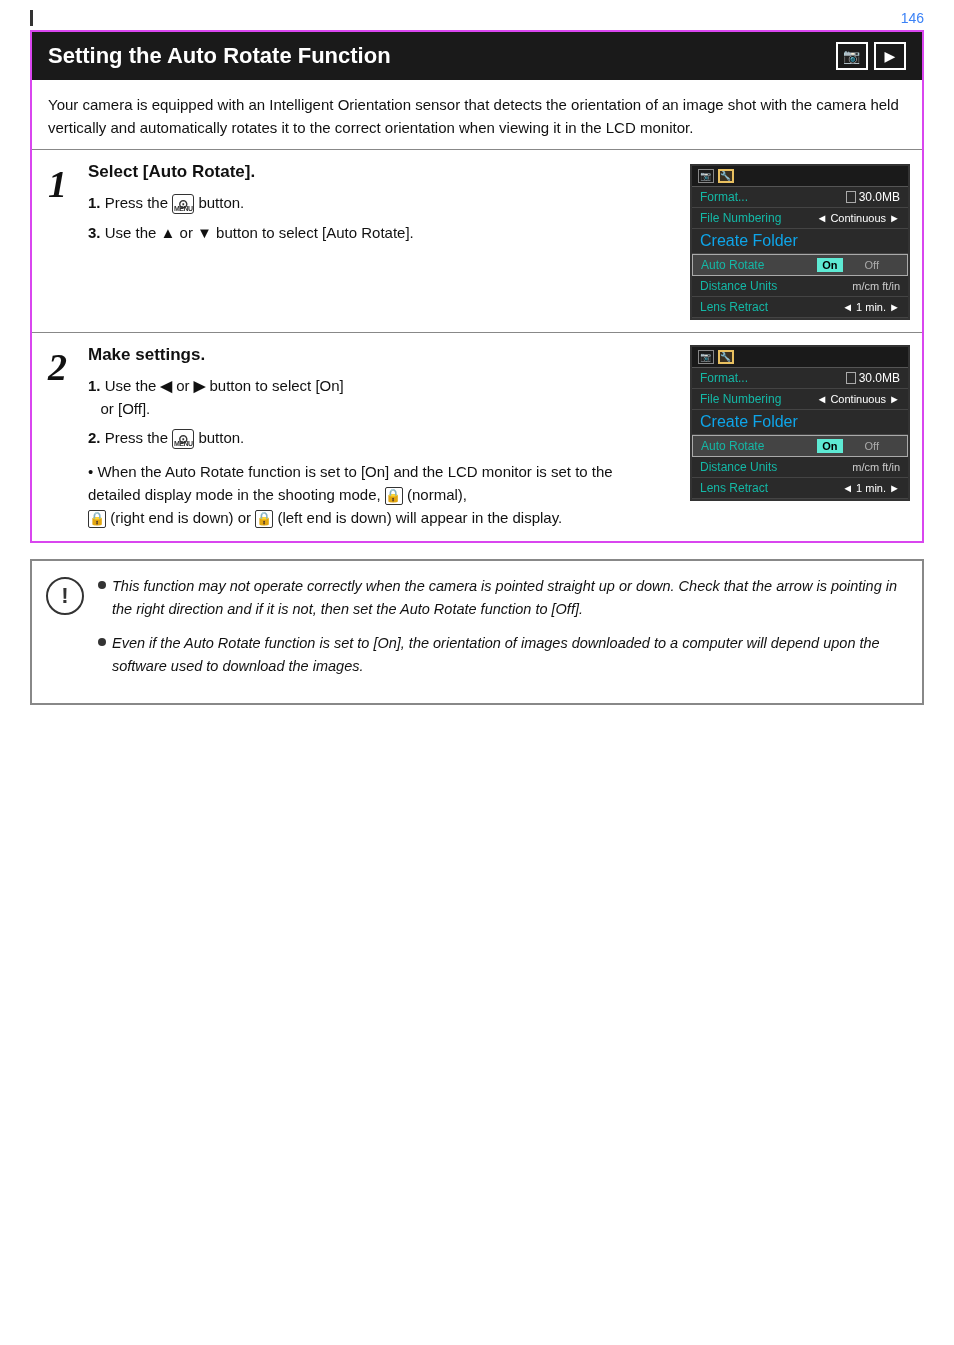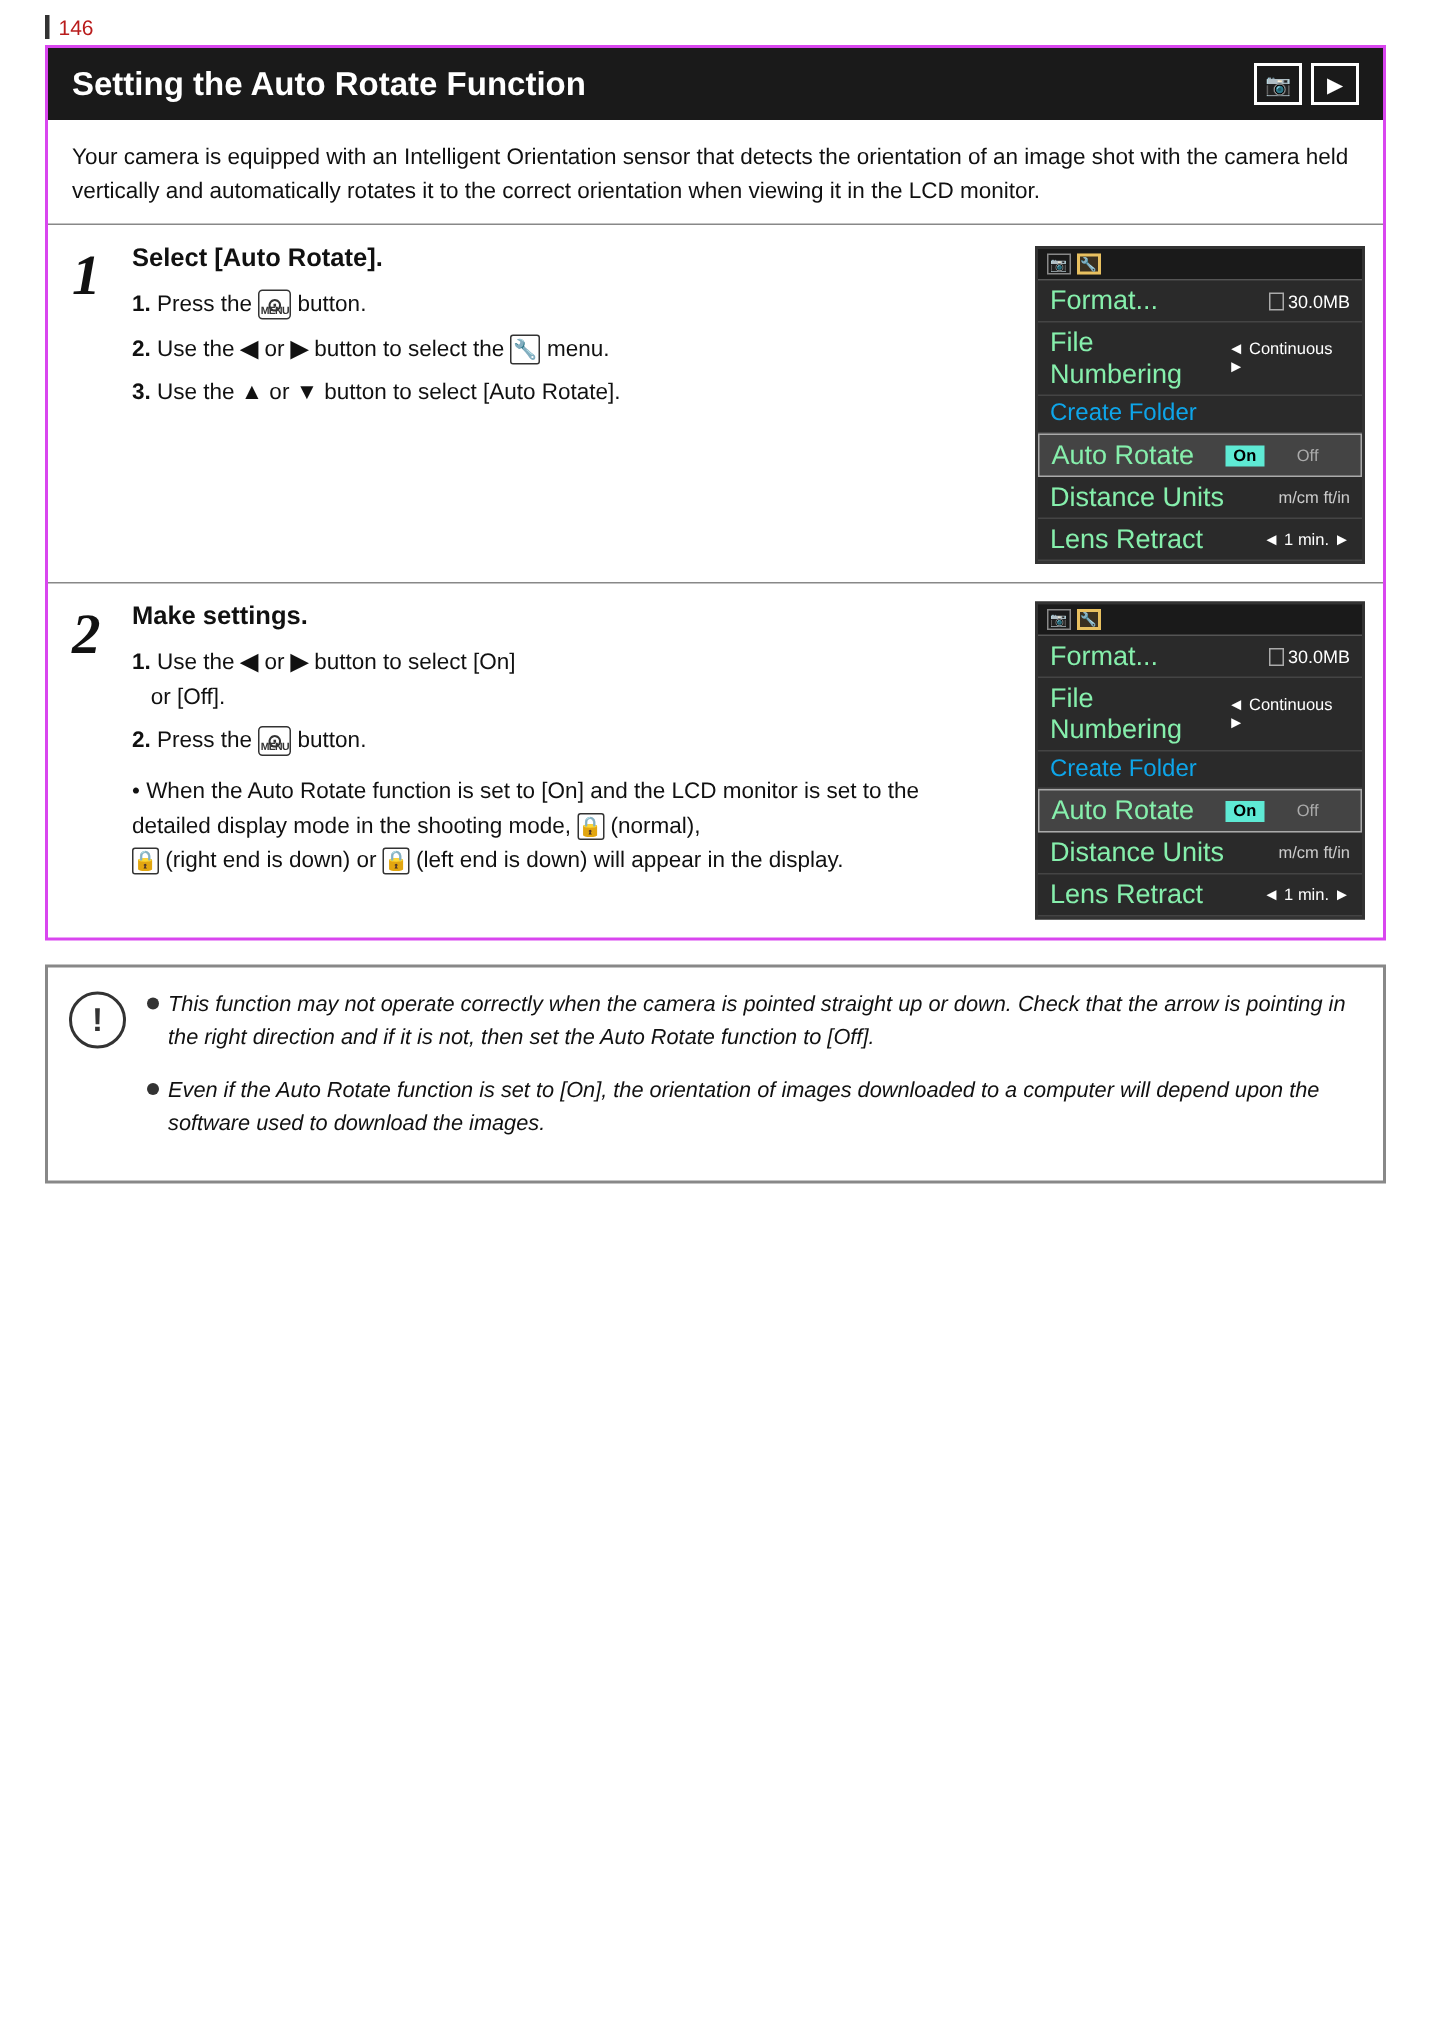--- a/index.html
+++ b/index.html
@@ -7,25 +7,26 @@
       font-family: Arial, sans-serif;
       background: #fff;
       width: 954px;
       min-height: 1345px;
       padding: 10px 30px 30px 30px;
       font-size: 15px;
       color: #111;
     }
     .page-number {
       font-size: 14px;
-      color: #b91c1c;
+      color: #3b82f6;
       margin-bottom: 4px;
       padding-left: 2px;
       border-left: 3px solid #333;
       padding-left: 6px;
+      text-align: right;
     }
     .main-box {
       border: 2px solid #d946ef;
       padding: 0;
     }
     .title-bar {
       display: flex;
       align-items: center;
       background: #1a1a1a;
       padding: 10px 16px;
@@ -155,21 +156,21 @@
       align-items: center;
       justify-content: space-between;
       padding: 3px 8px;
       border-bottom: 1px solid #444;
       font-size: 12px;
     }
     .camera-screen-row.highlighted {
       background: #444;
       border: 1px solid #aaa;
     }
-    .cam-row-label { color: #86efac; font-size: 18px; }
+    .cam-row-label { color: #14b8a6; font-size: 12px; }
     .cam-row-value { color: #fff; font-size: 12px; }
     .cam-row-value-small { color: #ccc; font-size: 11px; }
     .on-off-btn {
       display: flex;
       gap: 2px;
     }
     .btn-on {
       background: #5eead4;
       color: #000;
       padding: 1px 5px;
@@ -296,25 +297,20 @@
 
             <div class="step-item">
               <span class="step-item-bold">1.</span> Press the
               <span class="menu-icon">
                 <span style="font-size:12px;">⊙</span>
                 <span class="menu-label">MENU</span>
               </span>
               button.
             </div>
 
-            <div class="step-item">
-              <span class="step-item-bold">2.</span> Use the <span class="arrow-left">◀</span> <span>or</span> <span class="arrow-right">▶</span> button to select the
-              <span class="wrench-icon">🔧</span>
-              menu.
-            </div>
 
             <div class="step-item">
               <span class="step-item-bold">3.</span> Use the <span class="arrow-up">▲</span> <span>or</span> <span class="arrow-down">▼</span> button to select [Auto Rotate].
             </div>
           </div>
 
           <div class="camera-screen">
             <div class="cam-screen-icon-row">
               <div class="cam-small-icon">📷</div>
               <div class="cam-small-icon active" style="border:2px solid #e8c060;">🔧</div>

